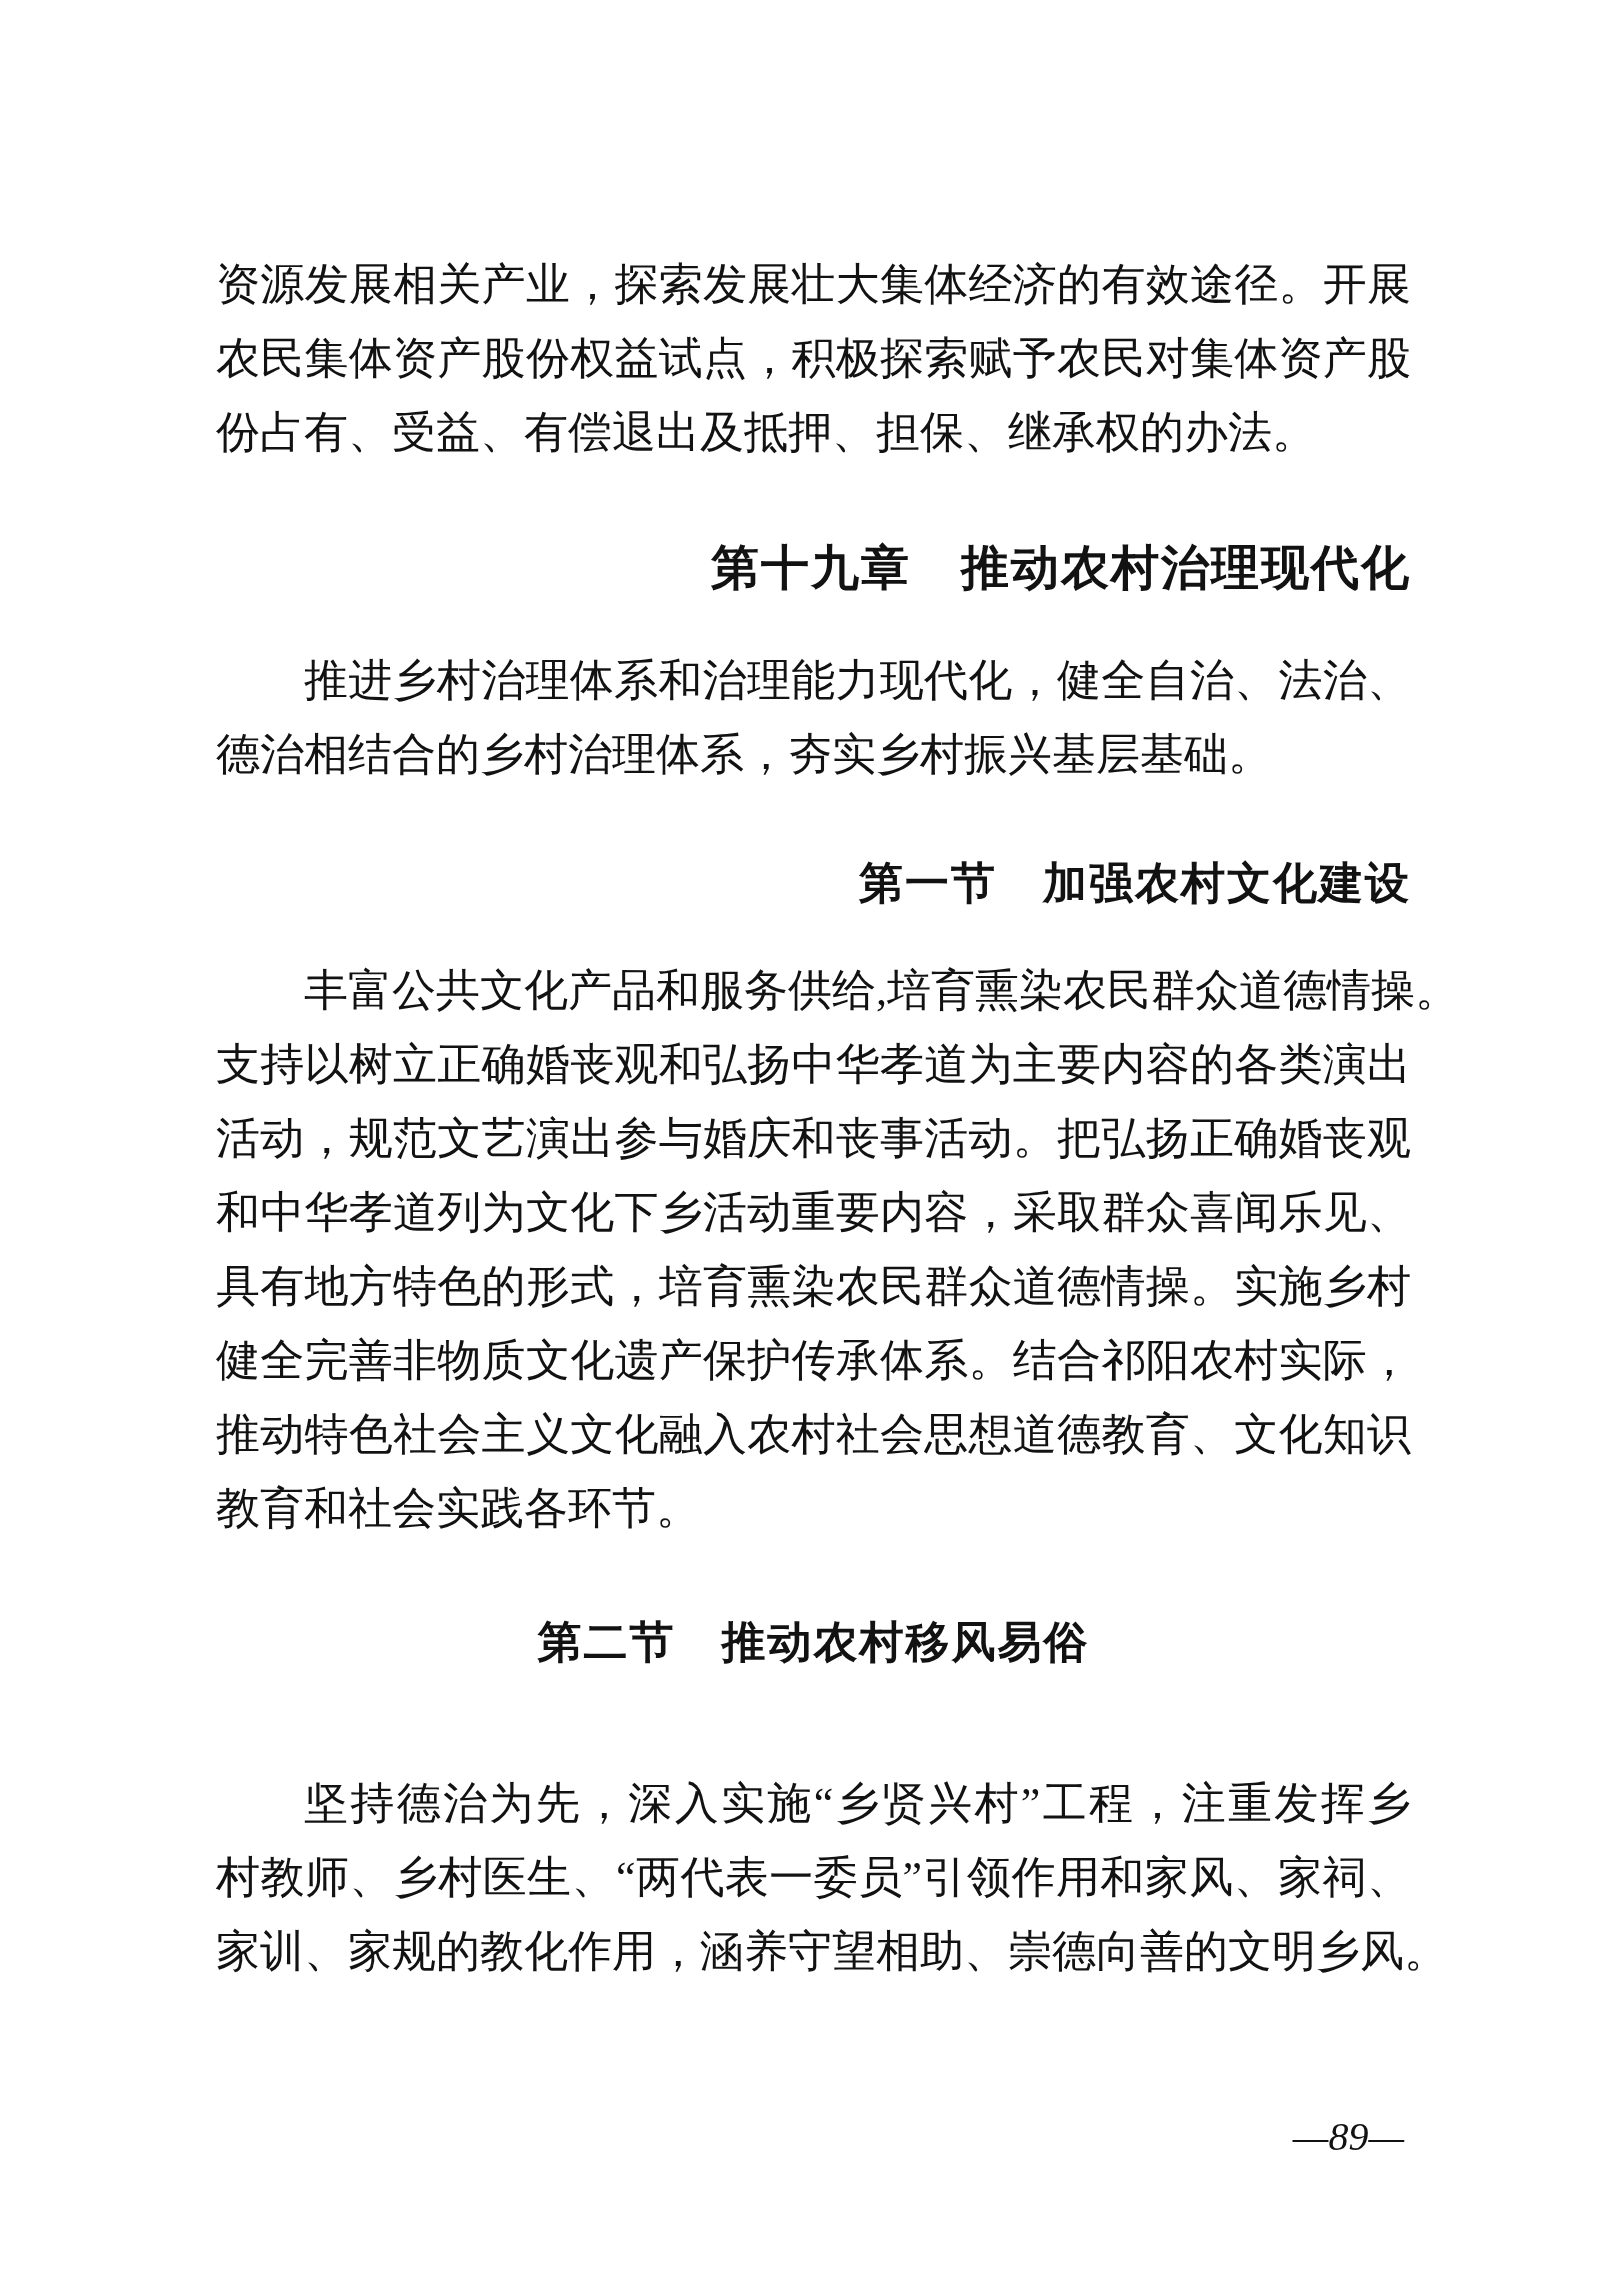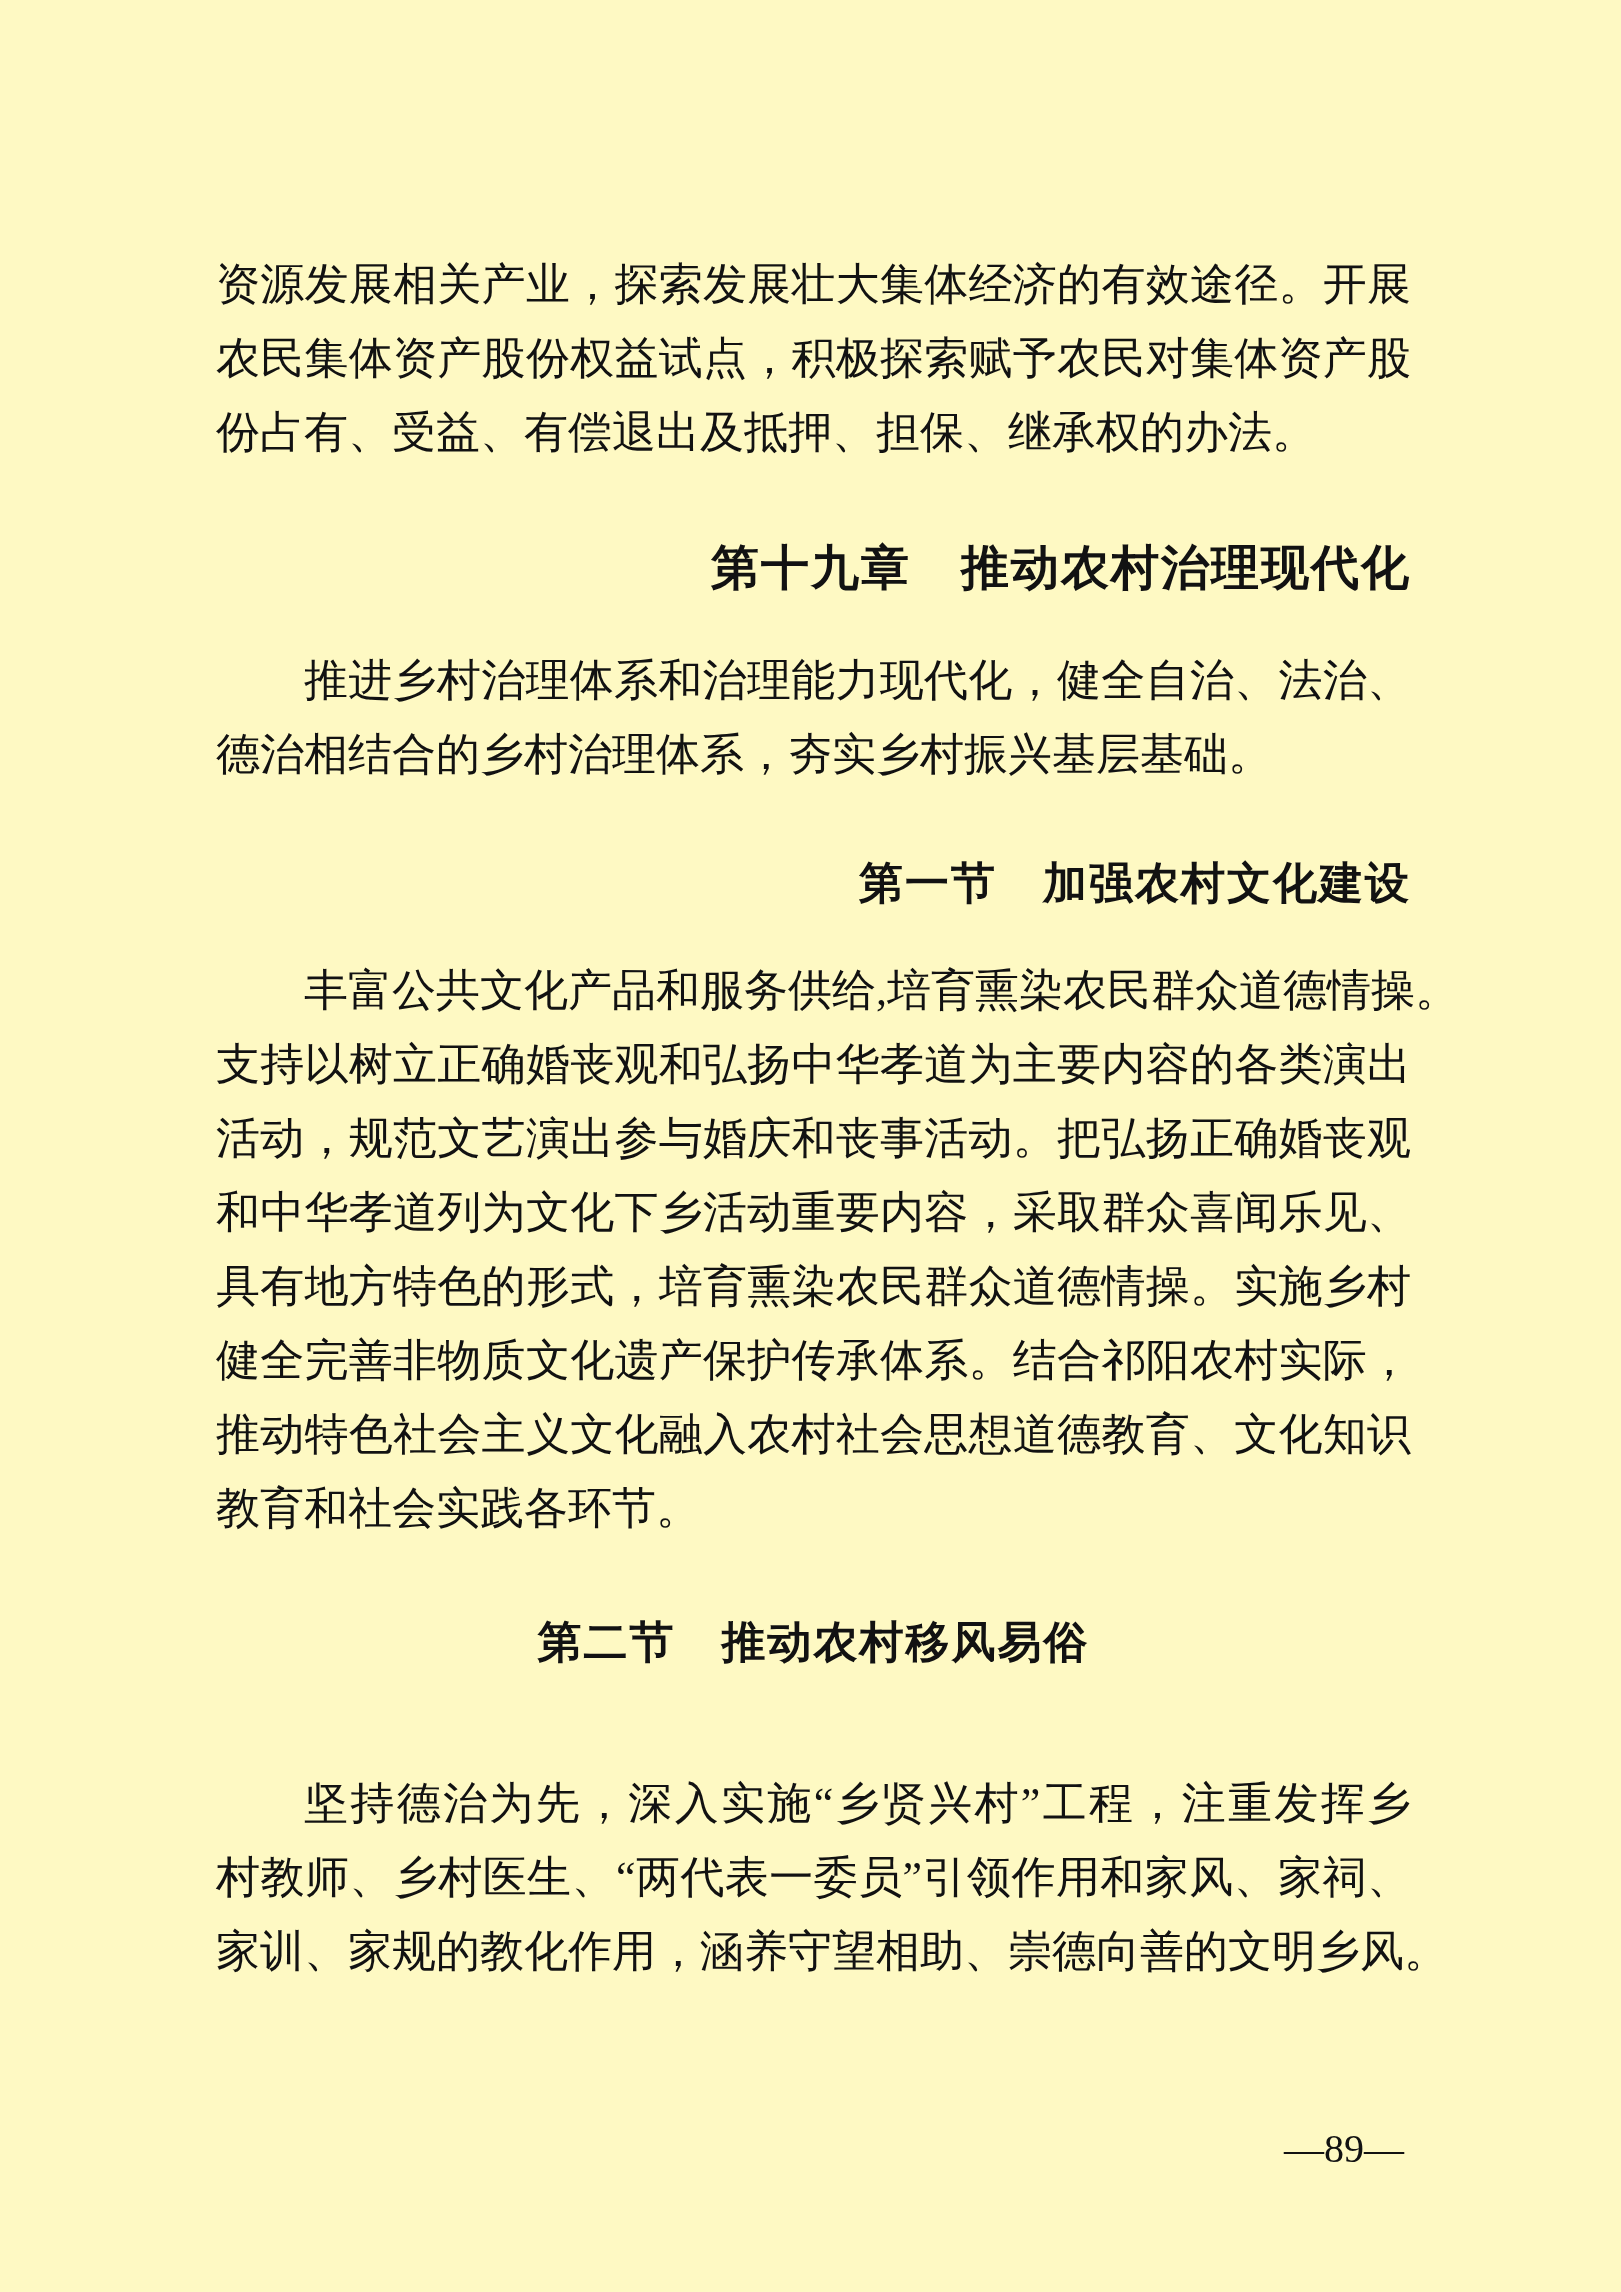--- a/index.html
+++ b/index.html
@@ -5,21 +5,21 @@
   html, body {
     margin: 0;
     padding: 0;
     background: #888;
   }
   .page {
     position: relative;
     width: 1621px;
     height: 2293px;
     margin: 0 auto;
-    background: #fef9c3;
+    background: #ffffff;
     box-sizing: border-box;
     padding: 248px 210px 0 216px;
     color: #121212;
     font-family: "Liberation Serif", "DejaVu Serif", serif;
     overflow: hidden;
   }
   .para { margin: 0; }
   .line {
     font-size: 44px;
     line-height: 74px;
@@ -50,26 +50,27 @@
     line-height: 74px;
     text-align: center;
     font-family: "Liberation Sans", "DejaVu Sans", sans-serif;
     letter-spacing: 2px;
   }
   .section-title.first { margin: 54px 0 34px 0; text-align: right; }
   .section-title.second { margin: 59px 0 88px 0; }
   .page-number {
     position: absolute;
     right: 217px;
-    bottom: 124px;
+    bottom: 136px;
     font-size: 40px;
     line-height: 1;
     letter-spacing: 0px;
     color: #121212;
     font-family: "Liberation Serif", "DejaVu Serif", serif;
+    font-style: italic;
   }
 </style>
 </head>
 <body>
 
 <div class="page">
 
   <div class="para">
     <div class="line">资源发展相关产业，探索发展壮大集体经济的有效途径。开展</div>
     <div class="line">农民集体资产股份权益试点，积极探索赋予农民对集体资产股</div>

